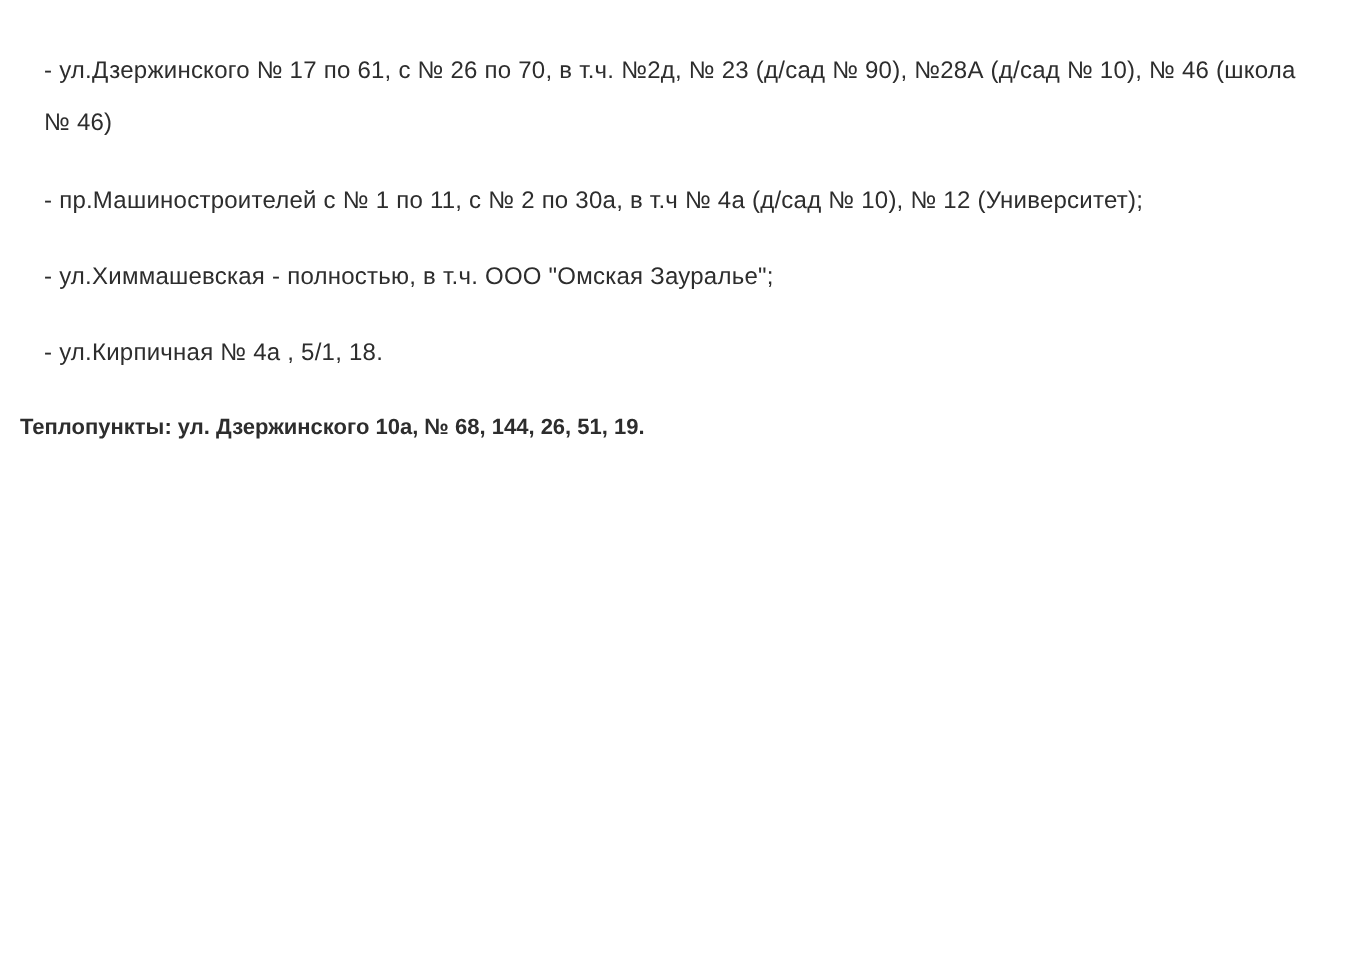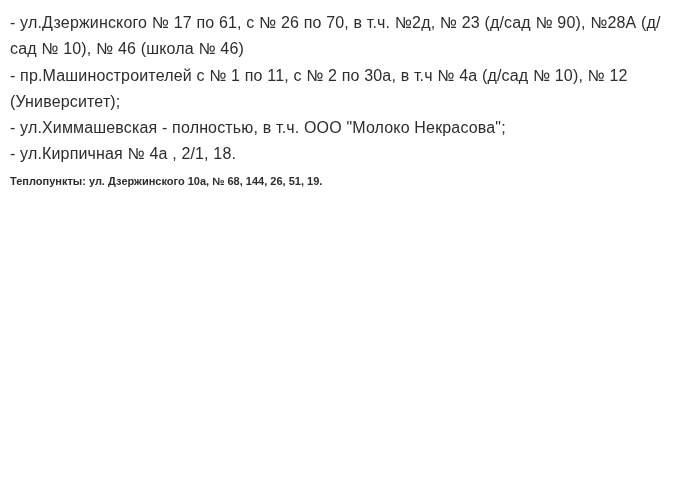--- a/index.html
+++ b/index.html
@@ -15,24 +15,24 @@
     color: #2b2b2b;
   }
   .doc {
     box-sizing: border-box;
     width: 680px;
     height: 478px;
     padding: 10px 8px 8px 10px;
     background: #ffffff;
   }
   .para {
-    font-size: 16px;
+    font-size: 12px;
     line-height: 26.3px;
     color: #2d2d2d;
-    margin: 0;
+    margin: 12px;
     letter-spacing: 0.01em;
     white-space: pre-wrap;
     word-wrap: break-word;
   }
   .para + .para {
     margin-top: 0;
   }
   .last-line {
     font-size: 11px;
     line-height: 26.3px;
@@ -41,16 +41,16 @@
     white-space: pre-wrap;
     font-weight: bold;
   }
 </style>
 </head>
 <body>
 
 <div class="doc">
   <p class="para">- ул.Дзержинского № 17 по 61, с № 26 по 70, в т.ч. №2д, № 23 (д/сад № 90), №28А (д/сад № 10), № 46 (школа № 46)</p>
   <p class="para">- пр.Машиностроителей с № 1 по 11, с № 2 по 30а, в т.ч № 4а (д/сад № 10), № 12 (Университет);</p>
-  <p class="para">- ул.Химмашевская - полностью, в т.ч. ООО "Молоко Некрасова";</p>
-  <p class="para">- ул.Кирпичная № 4а , 2/1, 18.</p>
+  <p class="para">- ул.Химмашевская - полностью, в т.ч. ООО "Омская Зауралье";</p>
+  <p class="para">- ул.Кирпичная № 4а , 5/1, 18.</p>
   <p class="last-line">Теплопункты: ул. Дзержинского 10а, № 68, 144, 26, 51, 19.</p>
 </div>
 
 </body></html>

